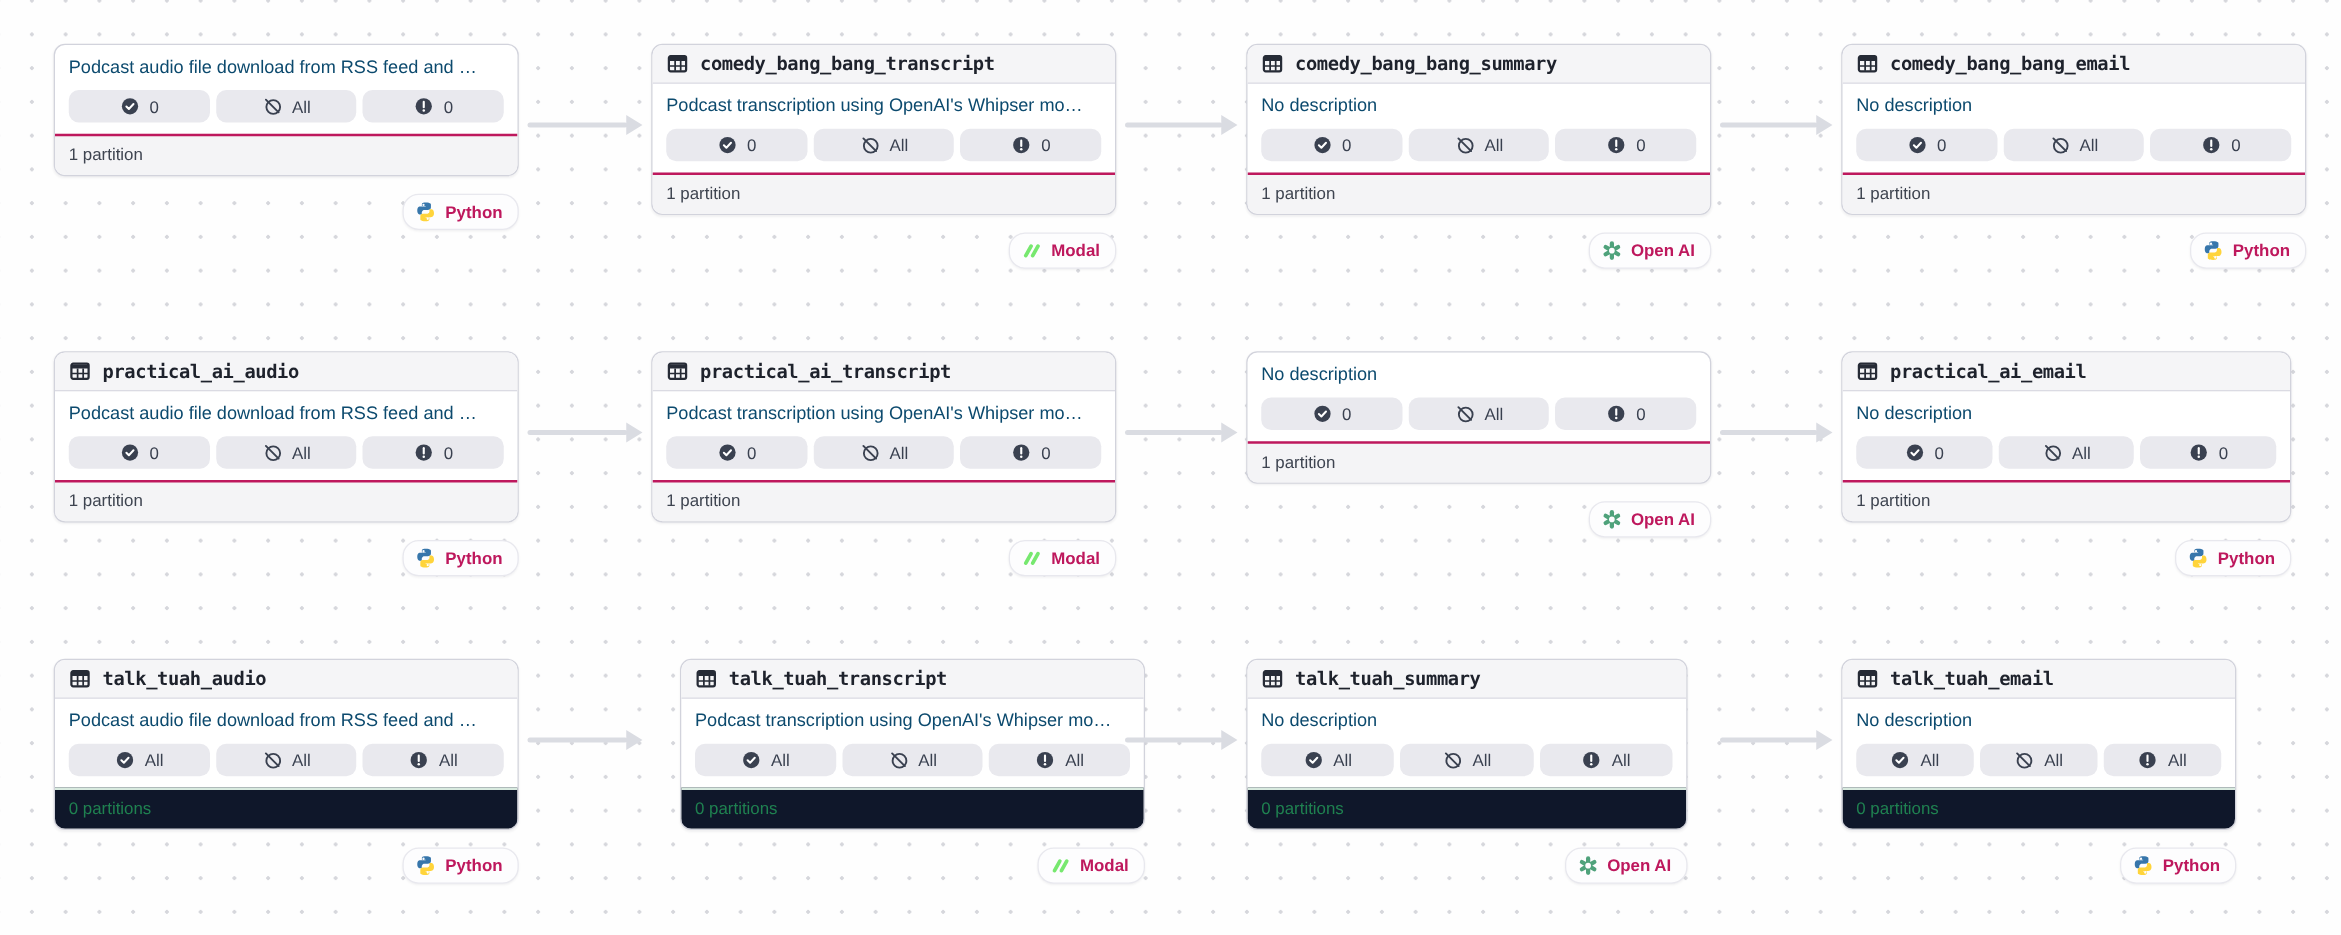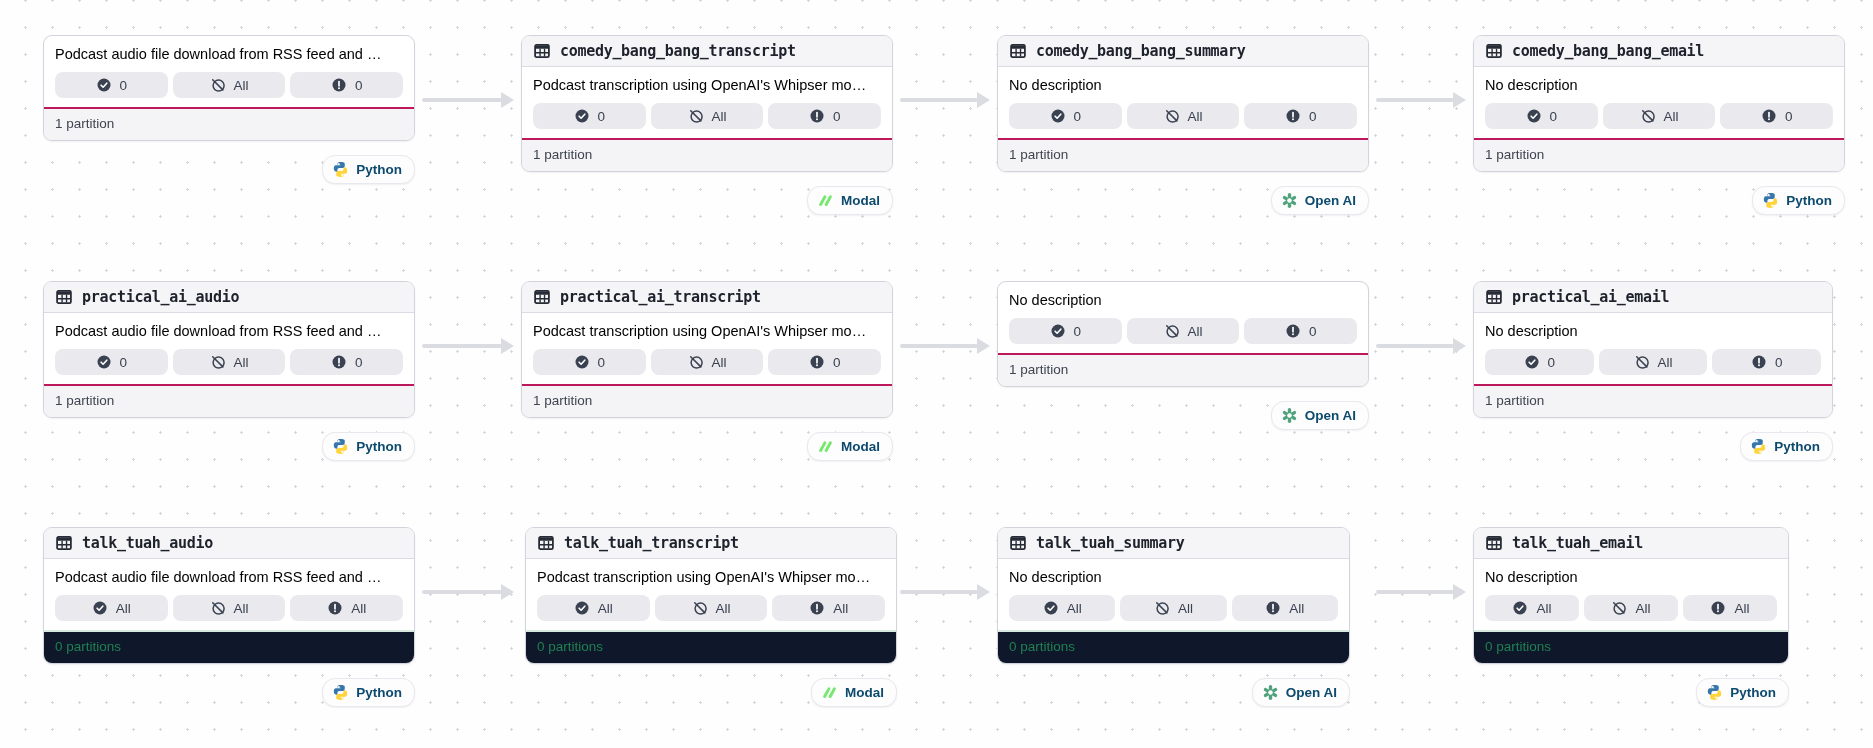--- a/index.html
+++ b/index.html
@@ -20,40 +20,40 @@
   .card-header{
     display:flex;align-items:center;gap:9px;padding:6px 11px;
     background:#F5F5F7;border-bottom:1px solid #DBDBE3;
   }
   .card-title{
     font-family:"DejaVu Sans Mono", monospace;font-size:15px;font-weight:700;
     color:#1E222C;white-space:nowrap;letter-spacing:-.3px;
   }
   .card-body{padding:8px 11px 9px;}
   .card-desc{
-    font-size:14.5px;color:#000000;margin:0 0 8px;line-height:20px;
+    font-size:14.5px;color:#0c4a6e;margin:0 0 8px;line-height:20px;
     white-space:nowrap;overflow:hidden;
   }
   .badges{display:flex;gap:5px;}
   .badge{
     flex:1;display:flex;align-items:center;justify-content:center;gap:8px;
     background:#E9E9EE;border-radius:8px;height:26px;
     font-size:13.5px;color:#3A4150;cursor:default;
   }
   .badge svg{display:block;}
   .card-footer{
     padding:5px 11px 6px;background:#F4F4F6;border-top:2px solid #be185d;
     font-size:13.5px;line-height:20px;color:#3E4450;
   }
   .card-footer.zero{background:#0f172a;color:#1F8150;border-top-color:#D8EADF;}
   .tag-row{display:flex;justify-content:flex-end;margin-top:14px;}
   .tag{
     display:inline-flex;align-items:center;gap:7px;height:27px;
     background:#FDFDFE;border:1px solid #E8E8EE;border-radius:13px;
-    padding:0 12px 0 9px;font-size:13.5px;font-weight:700;color:#0c4a6e;
+    padding:0 12px 0 9px;font-size:13.5px;font-weight:700;color:#be185d;
     box-shadow:0 1px 2px rgba(16,24,40,.06);
   }
   .tag .ticon{display:none;line-height:0;}
   .tag.kind-python .ticon-python{display:block;}
   .tag.kind-modal .ticon-modal{display:block;}
   .tag.kind-openai .ticon-openai{display:block;}
   .hdr-icon{line-height:0;display:block;}
   .edge-arrow{position:absolute;height:16px;display:flex;align-items:center;}
   .edge-line{flex:1;height:4.5px;background:#DADCE2;border-radius:2px;}
   .edge-head{
@@ -594,21 +594,21 @@
           <svg width="17" height="17" viewBox="0 0 16 16">
             <path fill="#3776AB" d="M7.9 1C5 1 5.2 2.3 5.2 2.3l.01 1.3h2.8v.4H4.1S1.7 3.7 1.7 6.9s2.1 3.1 2.1 3.1h1.3V8.6s-.07-2.1 2.1-2.1h2.8s2 .03 2-1.9V2.5S12.3 1 7.9 1zM6.4 1.9a.85.85 0 1 1 0 1.7.85.85 0 0 1 0-1.7z"></path>
             <path fill="#FFD43B" d="M8.1 15c2.9 0 2.7-1.3 2.7-1.3l-.01-1.3H8v-.4h3.9s2.4.3 2.4-2.9-2.1-3.1-2.1-3.1h-1.3v1.4s.07 2.1-2.1 2.1H6s-2-.03-2 1.9v2.1S3.7 15 8.1 15zm1.5-.9a.85.85 0 1 1 0-1.7.85.85 0 0 1 0 1.7z"></path>
           </svg>
         </span>
 
         <span class="tag-label">Python</span>
       </div>
     </div>
   </div>
-    <div class="node" style="left: 525px; top: 527px; width: 372px;">
+    <div class="node" style="left: 544px; top: 527px; width: 372px;">
     <div class="card">
       <div class="card-header">
         <span class="hdr-icon">
           <svg width="18" height="18" viewBox="0 0 17 17">
             <rect x="2" y="2.8" width="13" height="11.4" rx="1.3" fill="none" stroke="#262B36" stroke-width="1.7"></rect>
             <path fill="#262B36" d="M2.4 3.4h12.2v3H2.4z"></path>
             <path stroke="#262B36" stroke-width="1.3" fill="none" d="M6.7 6.4v7.4 M10.9 6.4v7.4 M2.4 10.2h12.2"></path>
           </svg>
         </span>
         <span class="card-title">talk_tuah_transcript</span>

